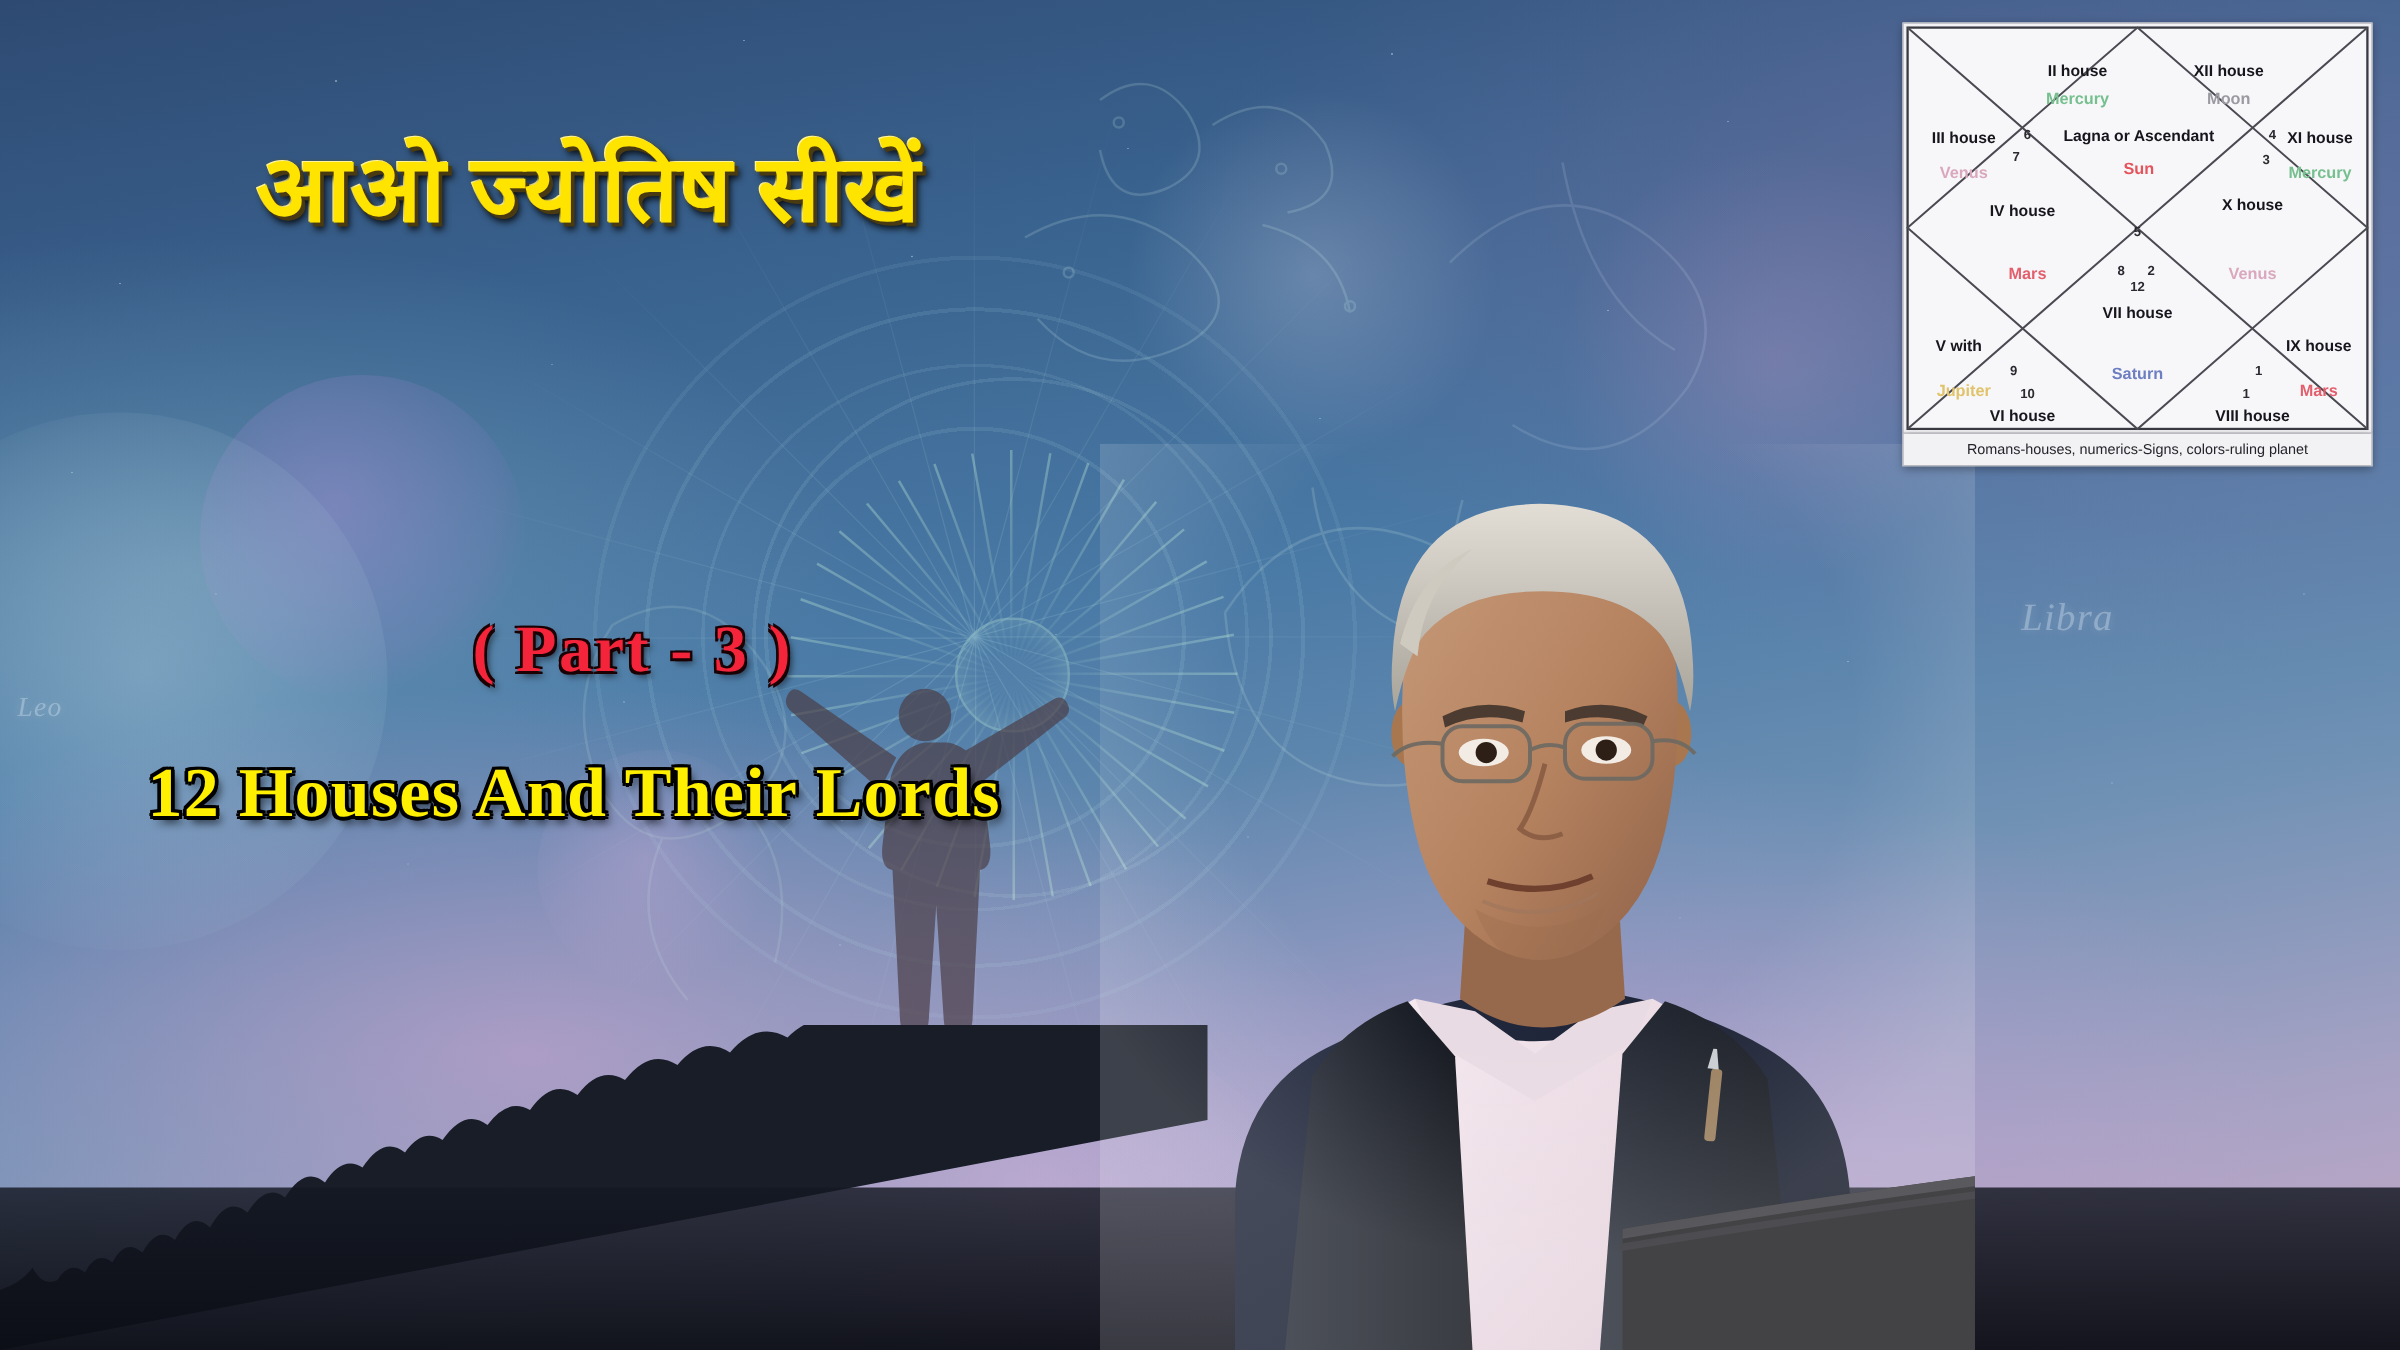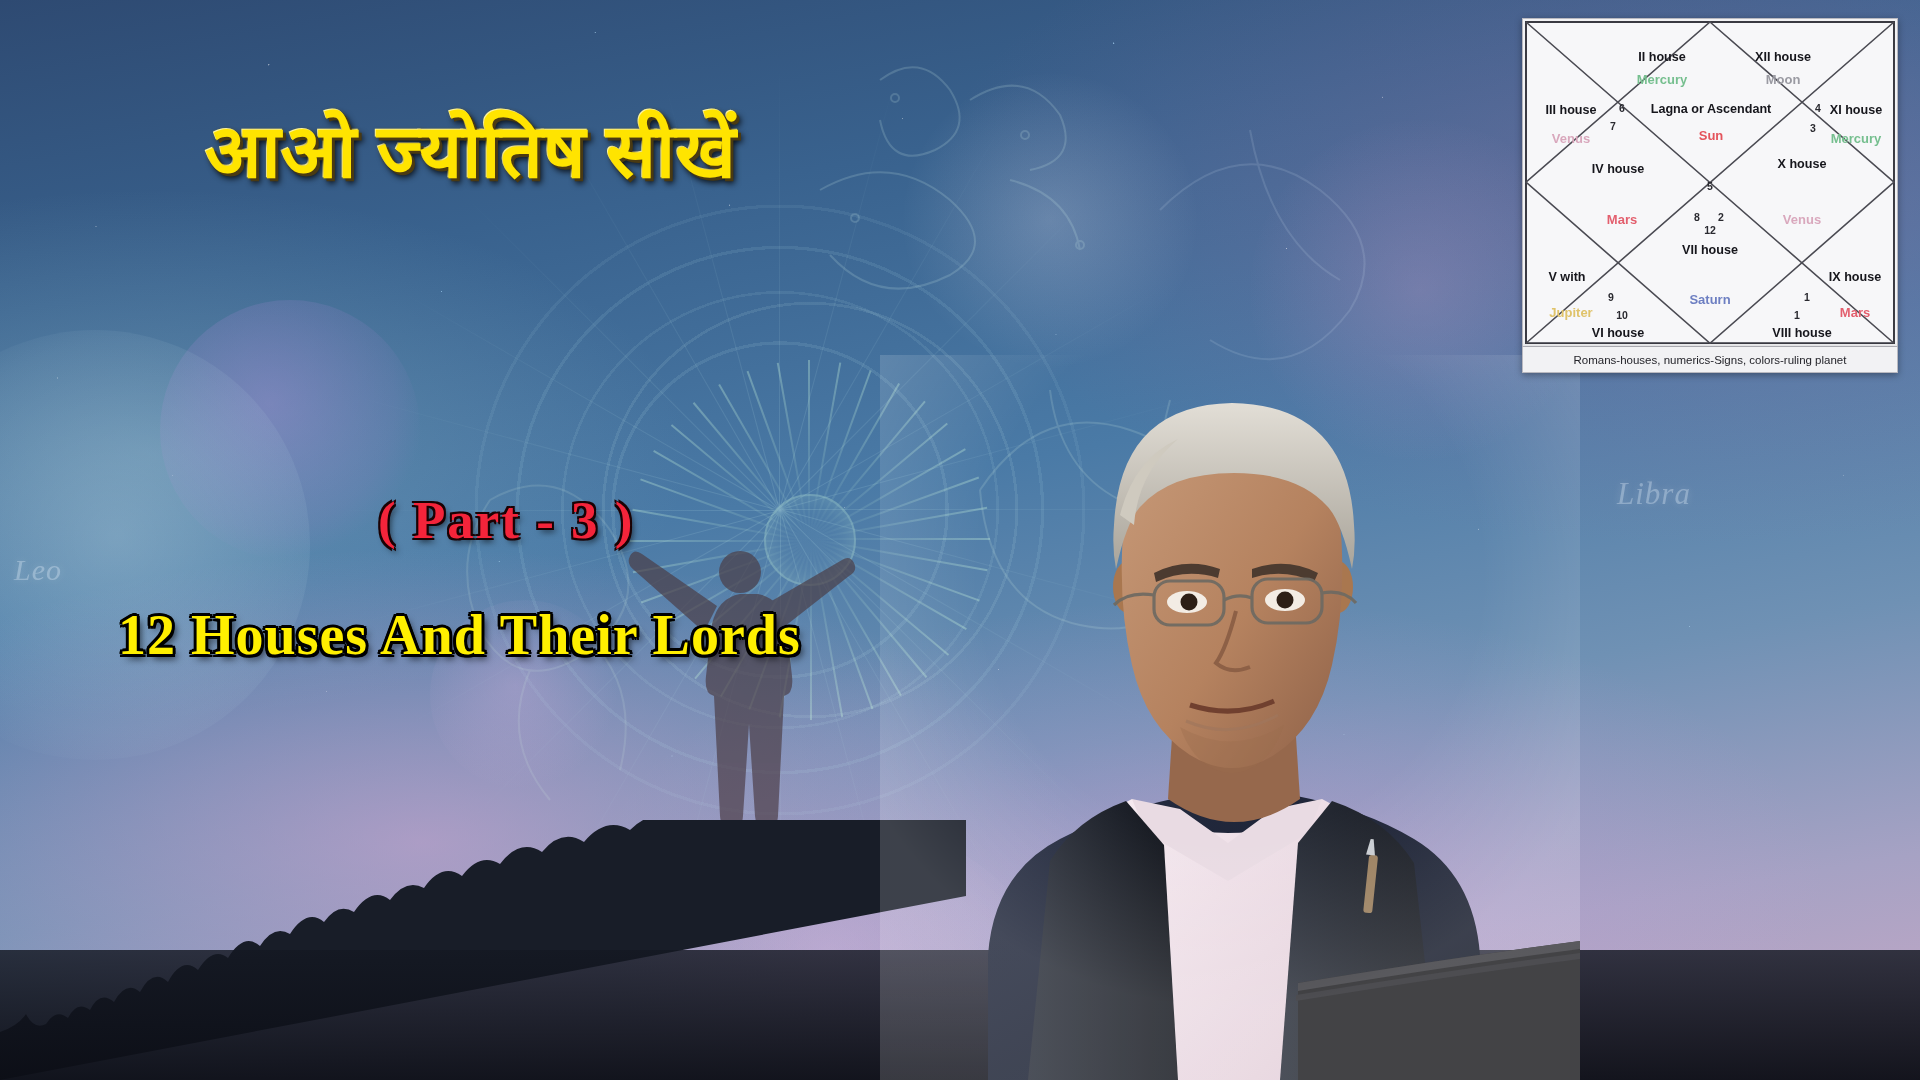--- a/index.html
+++ b/index.html
@@ -324,21 +324,21 @@
 
   <svg class="treeline" viewBox="0 0 1200 260" preserveAspectRatio="none">
     <path fill="#181d28" d="M0 260 L0 212 q18 -6 26 -18 q8 16 20 10 q10 -16 22 -6 q9 -18 22 -8 q10 -20 24 -8 q12 -22 26 -10
       q13 -24 28 -10 q14 -26 30 -12 q15 -24 30 -12 q16 -26 32 -12 q14 -22 30 -12 q17 -26 34 -12
       q14 -20 30 -10 q18 -26 36 -12 q16 -22 34 -12 q18 -26 38 -12 q18 -24 38 -12 q20 -26 42 -12
       q20 -24 42 -10 q22 -26 46 -12 q22 -22 46 -10 q24 -24 50 -10 q26 -22 54 -8 q28 -20 58 -6
       q30 -18 62 -4 q32 -14 66 0 l0 104 z"></path>
   </svg>
   <div class="ground"></div>
 
-  <div class="zname" id="zname-0" style="left: 14px; top: 553px; font-size: 30px;">Leo</div>
+  <div class="zname" id="zname-0" style="left: 14px; top: 553px; font-size: 22px;">Leo</div>
   <div class="zname" id="zname-1" style="left: 1617px; top: 476px; font-size: 31px;">Libra</div>
 
   <div class="txt hindi-title">आओ ज्योतिष सीखें</div>
 
 
   <div class="txt part-label">( Part - 3 )</div>
 
   <div class="txt subject-label">12 Houses And Their Lords</div>
 
   <svg class="presenter" viewBox="0 0 700 725">

